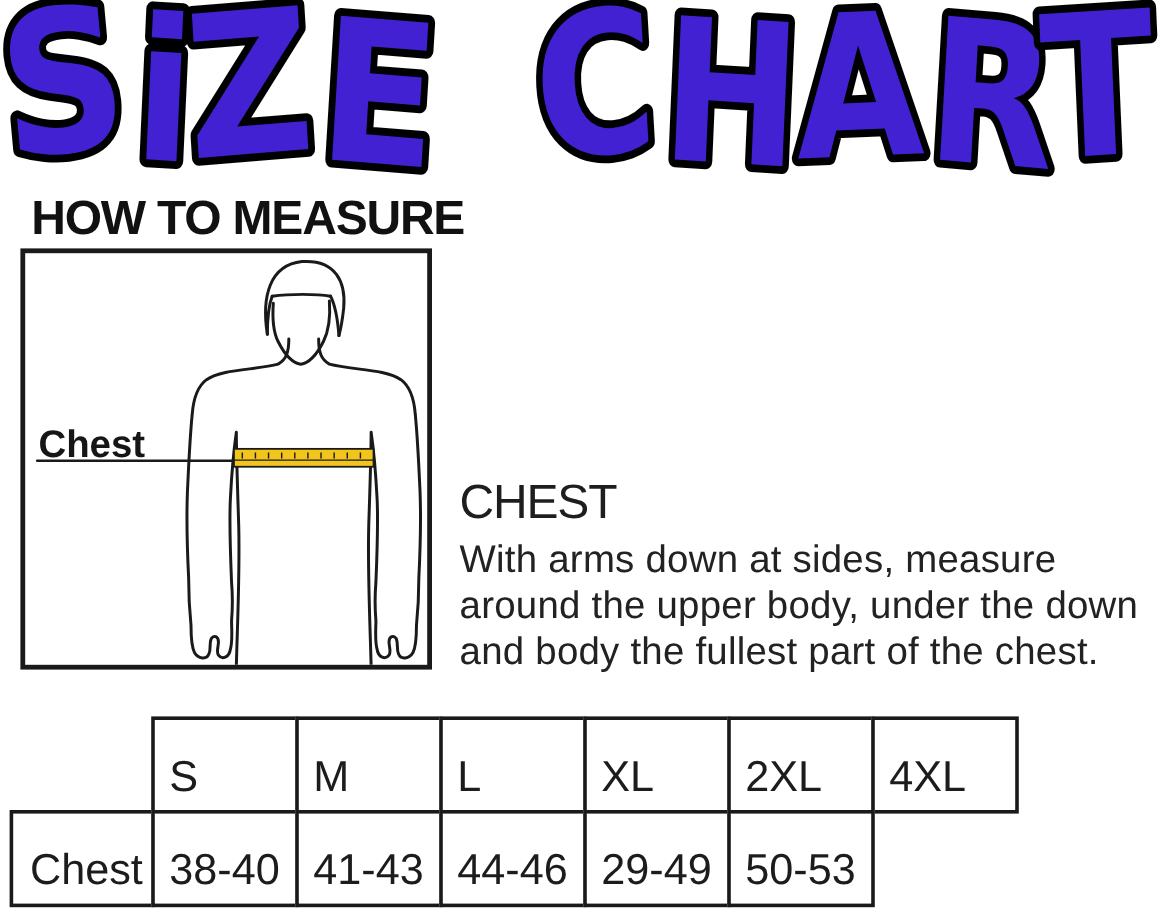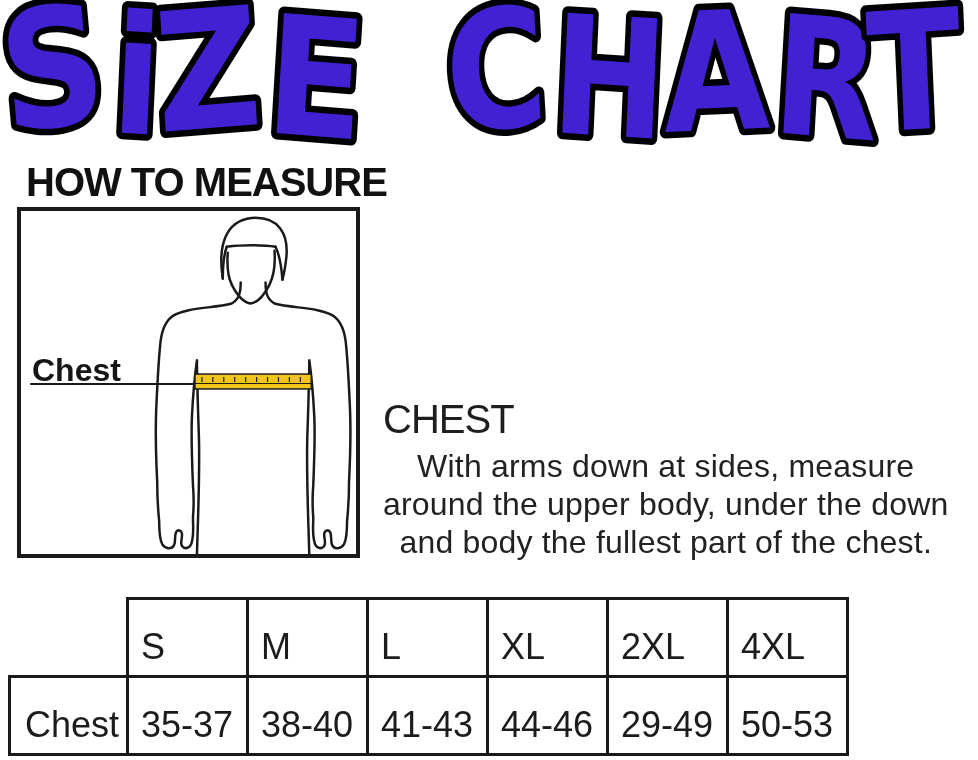--- a/index.html
+++ b/index.html
@@ -31,21 +31,21 @@
   }
   
   .chest-heading{
     position:absolute;left:383px;top:397px;font-size:40px;font-weight:400;
     letter-spacing:-1px;color:#1e1e1e;
   }
   .chest-desc{
     position:absolute;left:383px;top:447px;font-size:32px;font-weight:400;
     color:#222;letter-spacing:0.2px;
   }
-  .chest-desc .line{line-height:38px;white-space:nowrap;text-align:center;}
+  .chest-desc .line{line-height:38px;white-space:nowrap;}
   
   .size-table{position:absolute;left:8px;top:597px;width:961px;height:159px;}
   .trow{position:absolute;display:flex;}
   .trow.header{left:118px;top:0;}
   .trow.data{left:0;top:78px;}
   .cell{
     box-sizing:border-box;width:123px;height:81px;border:3px solid #1a1a1a;
     background:#fff;display:flex;align-items:flex-end;
     padding:0 0 7px 12px;font-size:36px;color:#1c1c1c;
   }
@@ -131,21 +131,20 @@
     <div class="trow header">
       <div class="cell">S</div>
       <div class="cell">M</div>
       <div class="cell">L</div>
       <div class="cell">XL</div>
       <div class="cell">2XL</div>
       <div class="cell">4XL</div>
     </div>
     <div class="trow data">
       <div class="cell rowlabel">Chest</div>
-      <div class="cell">35-37</div>
       <div class="cell">38-40</div>
       <div class="cell">41-43</div>
       <div class="cell">44-46</div>
       <div class="cell">29-49</div>
       <div class="cell">50-53</div>
     </div>
   </div>
 
 </div>
 

